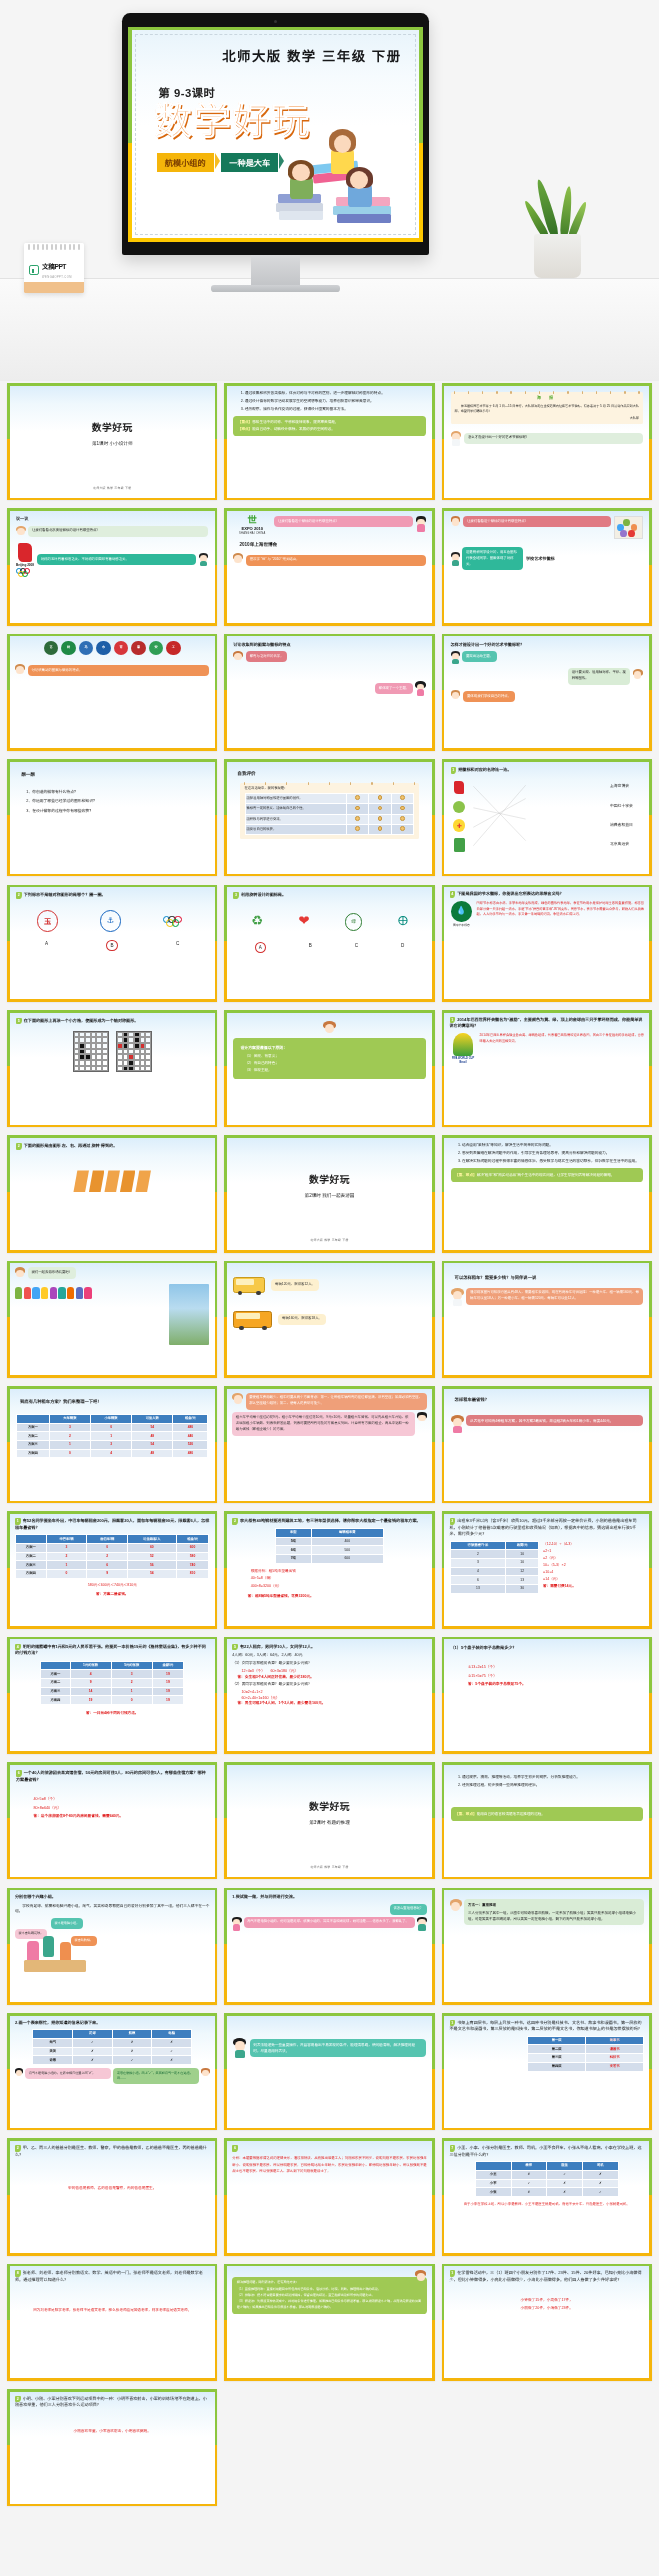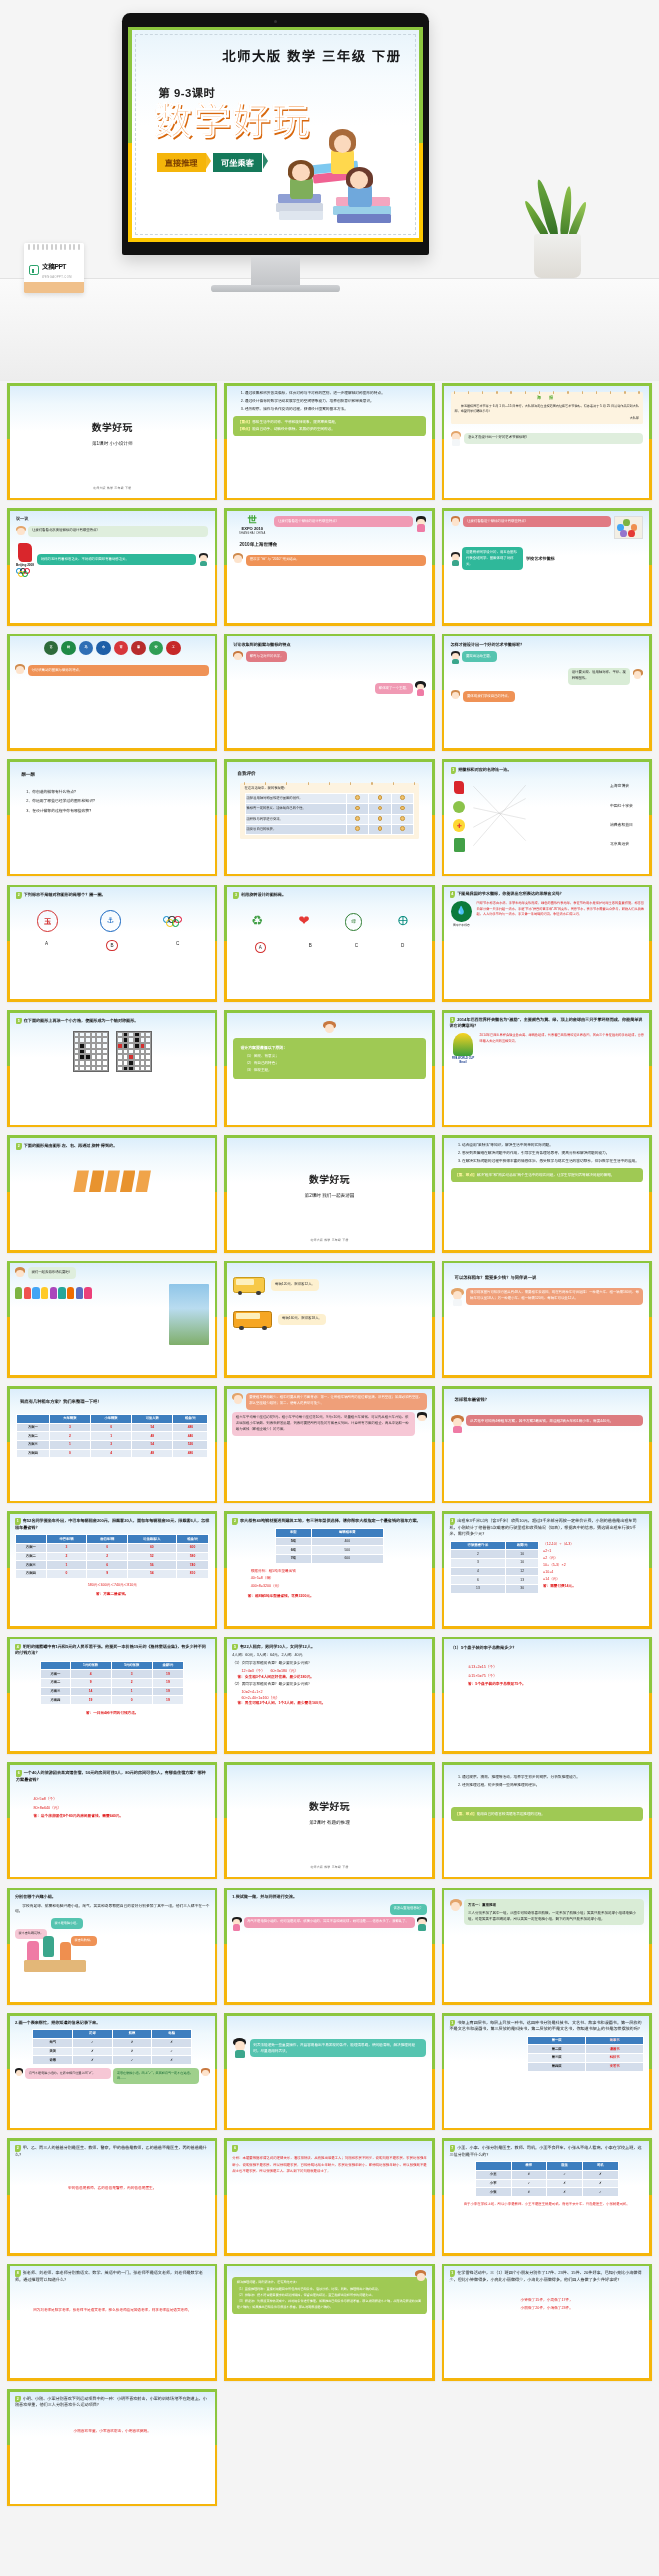--- a/index.html
+++ b/index.html
@@ -241,22 +241,22 @@
     <div class="mon-bezel">
       <div class="mon-cam"></div>
       <div class="slide-hero">
         <div class="ybar"></div>
           <div class="ybar2"></div>
         <div class="hero-canvas">
           <div class="hero-edition">北师大版  数学  三年级  下册</div>
           <div class="hero-lesson">第 9-3课时</div>
           <div class="hero-title">数学好玩</div>
           <div class="hero-badges">
-            <span class="badge yellow">直接推理</span>
-            <span class="badge green">可坐乘客</span>
+            <span class="badge yellow">航模小组的</span>
+            <span class="badge green">一种是大车</span>
           </div>
 
           <div class="kids">
 
             <div class="book" style="left:3.1px;  bottom:27px; width:43px; background:#8f9fd4;"></div>
             <div class="book" style="left:1px;  bottom:18.5px; width:47px; background:#cfd6e2;"></div>
             <div class="book" style="left:4.1px;  bottom:10.3px; width:44px; background:#dfe6ef;"></div>
             <div class="book" style="left:61px;bottom:24px; width:54px;background:#f4a6c0;"></div>
             <div class="book" style="left:58px;bottom:15.5px; width:58px;background:#9ad0e8;"></div>
             <div class="book" style="left:62px;bottom:7.2px; width:54px;background:#6f7fc4;"></div>

